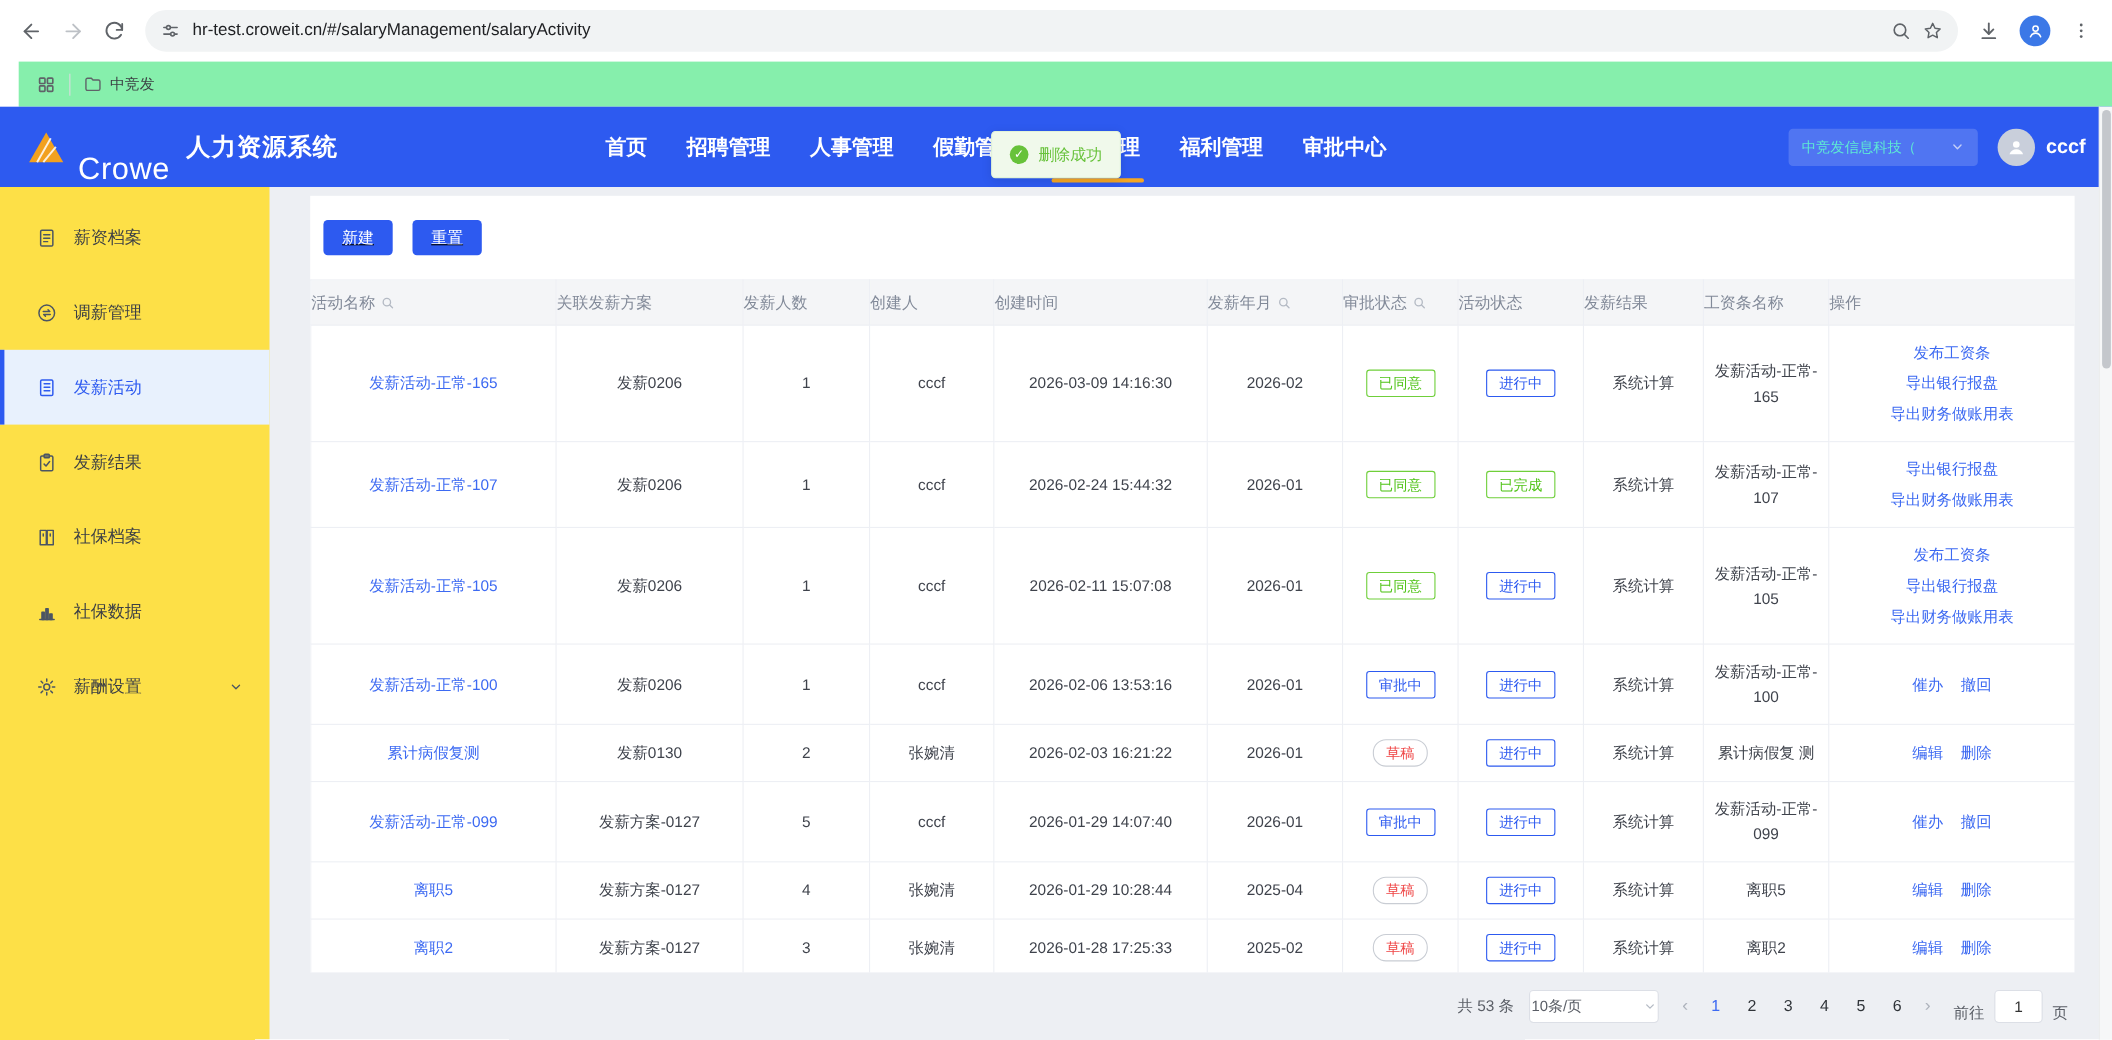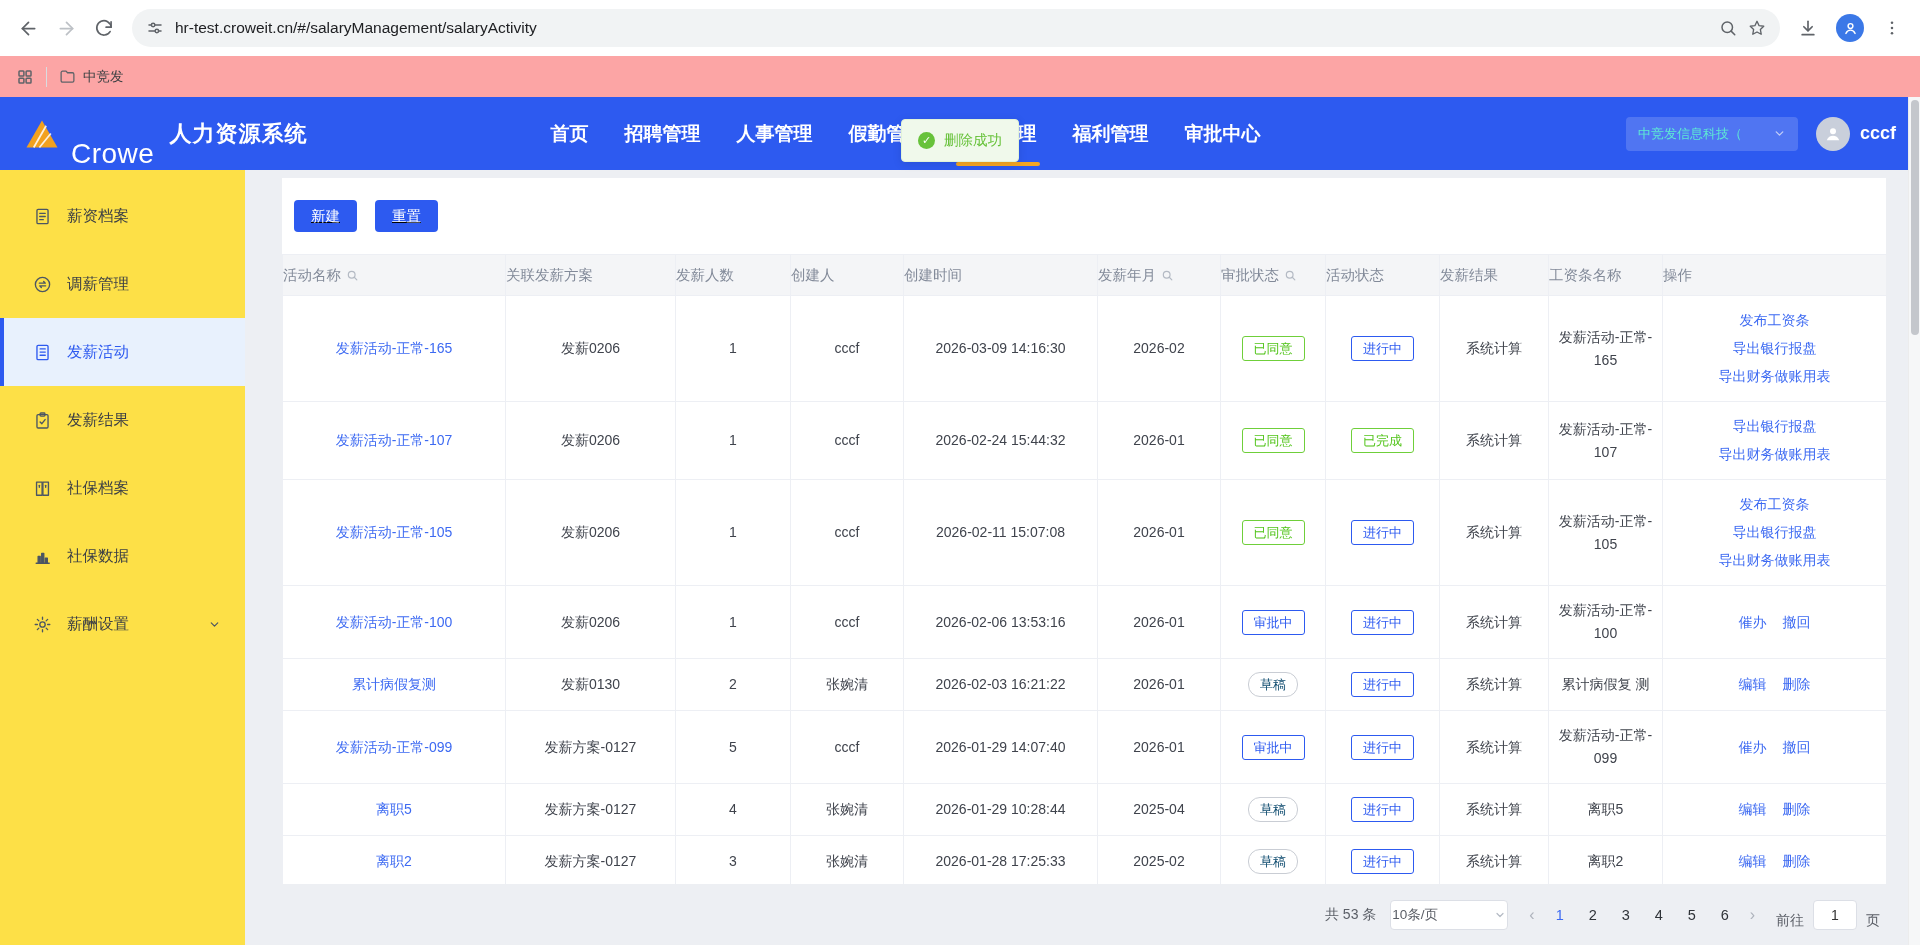--- a/index.html
+++ b/index.html
@@ -10,21 +10,21 @@
   
   .chrome-top { height:56px; display:flex; align-items:center; padding:0 10px; gap:2px; background:#fff; }
   .nav-btn { width:36px; height:36px; border-radius:50%; display:flex; align-items:center; justify-content:center; color:#5f6368; cursor:pointer; flex:0 0 auto; }
   .nav-btn.disabled { color:#bdc1c6; }
   .omnibox { flex:1; height:38px; background:#f1f3f4; border-radius:19px; display:flex; align-items:center; padding:0 14px; margin:0 8px; gap:11px; min-width:0; cursor:text; }
   .omnibox .url { flex:1; font-size:15.5px; color:#202124; white-space:nowrap; overflow:hidden; }
   .omni-icon { color:#5f6368; flex:0 0 auto; cursor:pointer; }
   .chrome-right { display:flex; align-items:center; gap:6px; }
   .profile-chip { width:28px; height:28px; border-radius:50%; background:#3b78e7; display:flex; align-items:center; justify-content:center; color:#fff; }
 
-  .bookmarks { height:41px; display:flex; align-items:center; padding:0 16px; gap:12px; background:#fca5a5; }
+  .bookmarks { height:41px; display:flex; align-items:center; padding:0 16px; gap:12px; background:#86efac;margin-left:17px; }
   .bm-divider { width:1px; height:20px; background:#dadce0; }
   .bm-item { display:flex; align-items:center; gap:7px; color:#3c4043; font-size:13.5px; cursor:pointer; }
   .bm-item svg, .apps-btn svg { color:#5f6368; }
   .apps-btn { cursor:pointer; display:flex; }
 
   
   .topnav { height:73px; background:#2d5af0; display:flex; align-items:center; padding:0 24px; position:relative; }
   .brand { display:flex; align-items:center; gap:11px; flex:0 0 auto; }
   .brand-crowe { font-size:28px; font-weight:400; color:#fff; letter-spacing:.5px;margin-top:40px; }
   .brand-cn { font-size:22px; font-weight:700; color:#fff; margin-left:4px; letter-spacing:1px; }
@@ -62,21 +62,21 @@
   
   table { width:100%; border-collapse:collapse; table-layout:fixed; }
   th,td { border:1px solid #edeff4; text-align:center; }
   thead th { background:#f4f5f7; color:#828a99; font-weight:500; height:41px; font-size:14.5px; }
   .th-inner { display:flex; align-items:center; gap:5px; }
   td { padding:13px 8px; color:#3f434c; font-size:14px; line-height:23px; word-break:break-all; }
   .link { color:#3d6af2; cursor:pointer; }
   .badge { display:inline-block; padding:2px 11px; border:1px solid; border-radius:3px; font-size:13px; background:#fff; line-height:19px; }
   .badge.success { color:#52c41a; border-color:#6fcf3a; }
   .badge.primary { color:#2d5af0; border-color:#2d5af0; }
-  .badge.draft { color:#0c4a6e; border-color:#c9cdd4;border-radius:12px; }
+  .badge.draft { color:#ef4444; border-color:#c9cdd4;border-radius:12px; }
   .actions { display:flex; flex-wrap:wrap; justify-content:center; column-gap:16px; row-gap:5px; }
   .action { color:#3d6af2; font-size:14px; cursor:pointer; white-space:nowrap; }
   .action.block { width:100%; text-align:center; }
 
   
   .pagination { height:61px; display:flex; align-items:center; justify-content:flex-end; padding-right:40px; gap:14px; color:#5a5e66; font-size:14px; flex:0 0 auto; }
   .page-size { width:118px; height:30px; background:#fff; border:1px solid #dcdfe6; border-radius:4px; display:flex; align-items:center; justify-content:space-between; padding:0 1px; color:#5a5e66; cursor:pointer; font-size:13.5px; }
   .page-size svg { color:#b4bac4; }
   .pager { display:flex; align-items:center; gap:3px; }
   .page-num { min-width:30px; height:30px; display:flex; align-items:center; justify-content:center; font-size:14.5px; color:#2f3338; cursor:pointer; }

